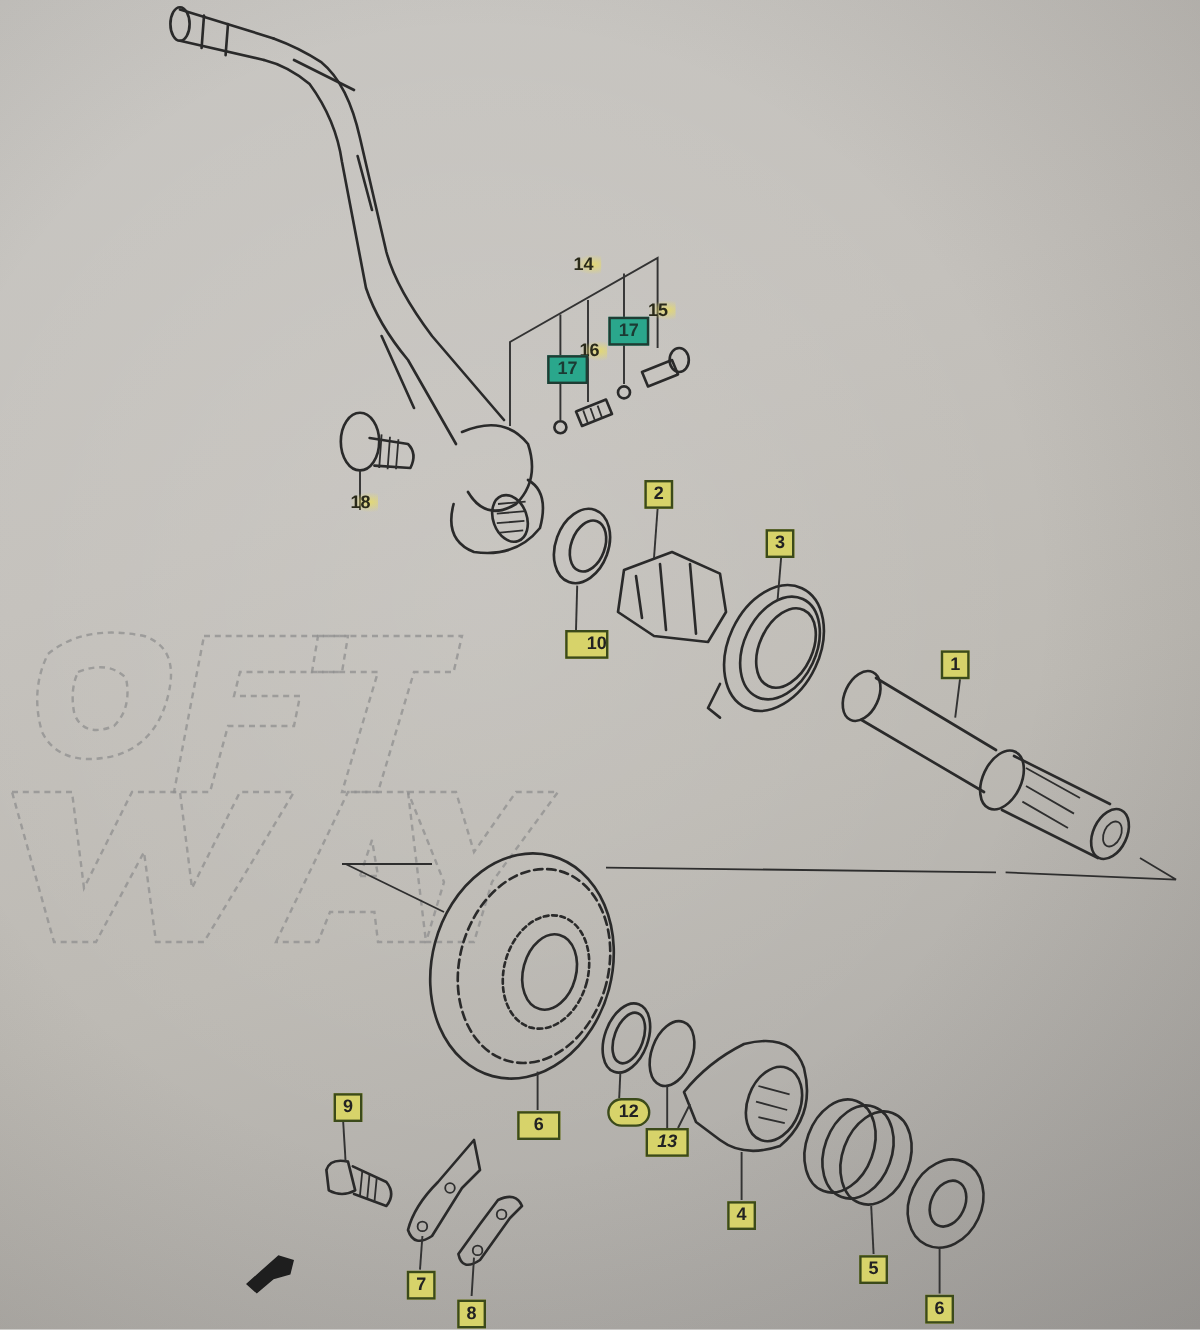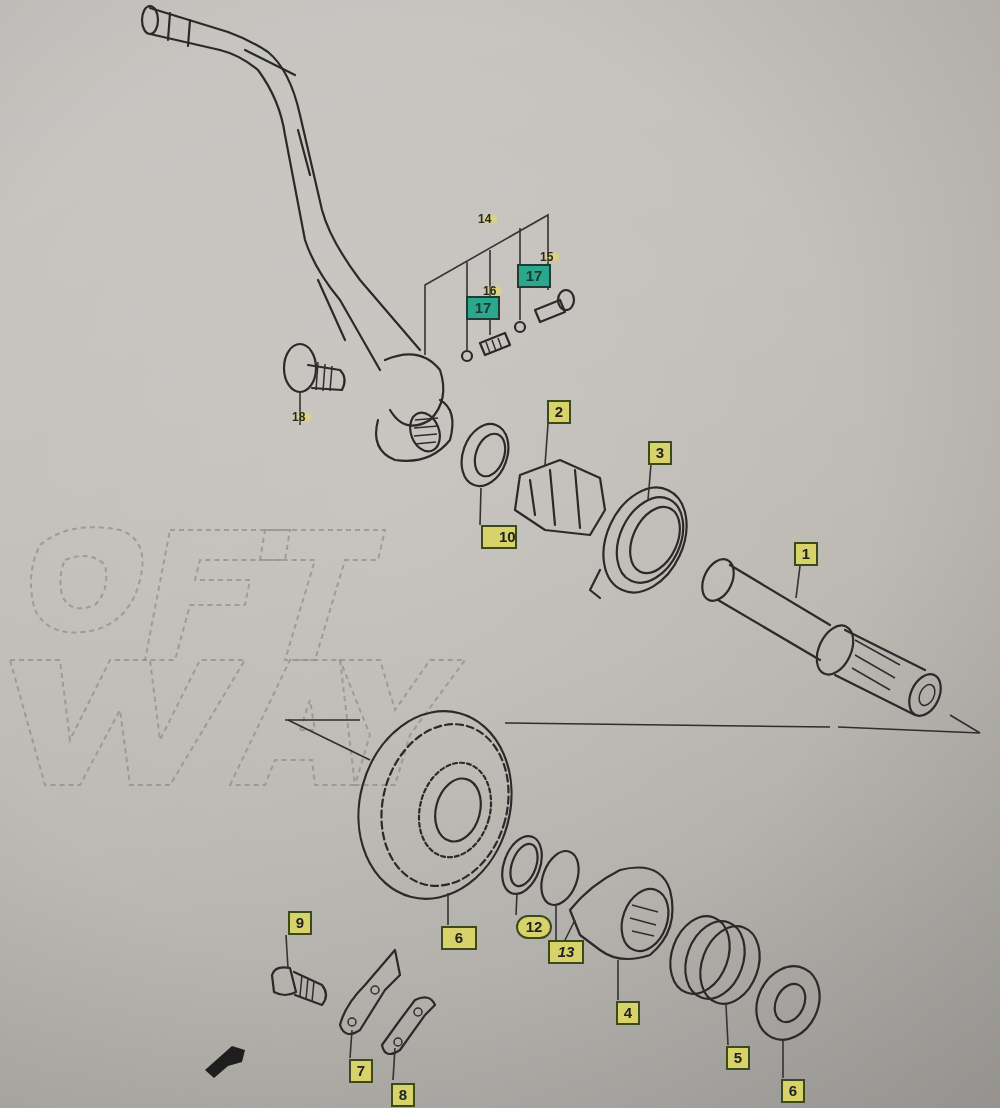--- a/index.html
+++ b/index.html
@@ -14,25 +14,25 @@
   }
   svg.diagram { position: absolute; left: 0; top: 0; width: 1000px; height: 1108px; }
   .ln { fill: none; stroke: #2a2a2a; stroke-width: 2.2; stroke-linecap: round; stroke-linejoin: round; }
   .thin { fill: none; stroke: #2e2e2e; stroke-width: 1.5; }
   .lead { stroke: #333; stroke-width: 1.6; fill: none; }
   .wm { fill: none; stroke: #8f8f8f; stroke-width: 2; stroke-dasharray: 5 4; opacity: 0.75; }
   .callout {
     position: absolute; box-sizing: border-box;
     height: 24px; min-width: 24px; padding: 0 4px;
     border: 2px solid #3b4a1a; background: #d7d36a;
-    color: #222; font-weight: bold; font-size: 15px; line-height: 20px; text-align: center; margin-left: 10px;
+    color: #222; font-weight: bold; font-size: 15px; line-height: 20px; text-align: center;
   }
   .callout.teal { background: #2aa78c; border-color: #1f3c33; color: #1b3a33; }
   .hl-text {
-    position: absolute; font-weight: bold; font-size: 12px; color: #2a2a1a;
+    position: absolute; font-weight: bold; font-size: 15px; color: #2a2a1a;
     background: radial-gradient(ellipse at 70% 50%, rgba(235,222,90,0.75) 0%, rgba(235,222,90,0) 70%);
     padding: 0 6px 0 0;
   }
 </style>
 </head>
 <body>
 
 <div class="vignette"></div>
 
 <svg class="diagram" viewBox="0 0 1000 1108">

